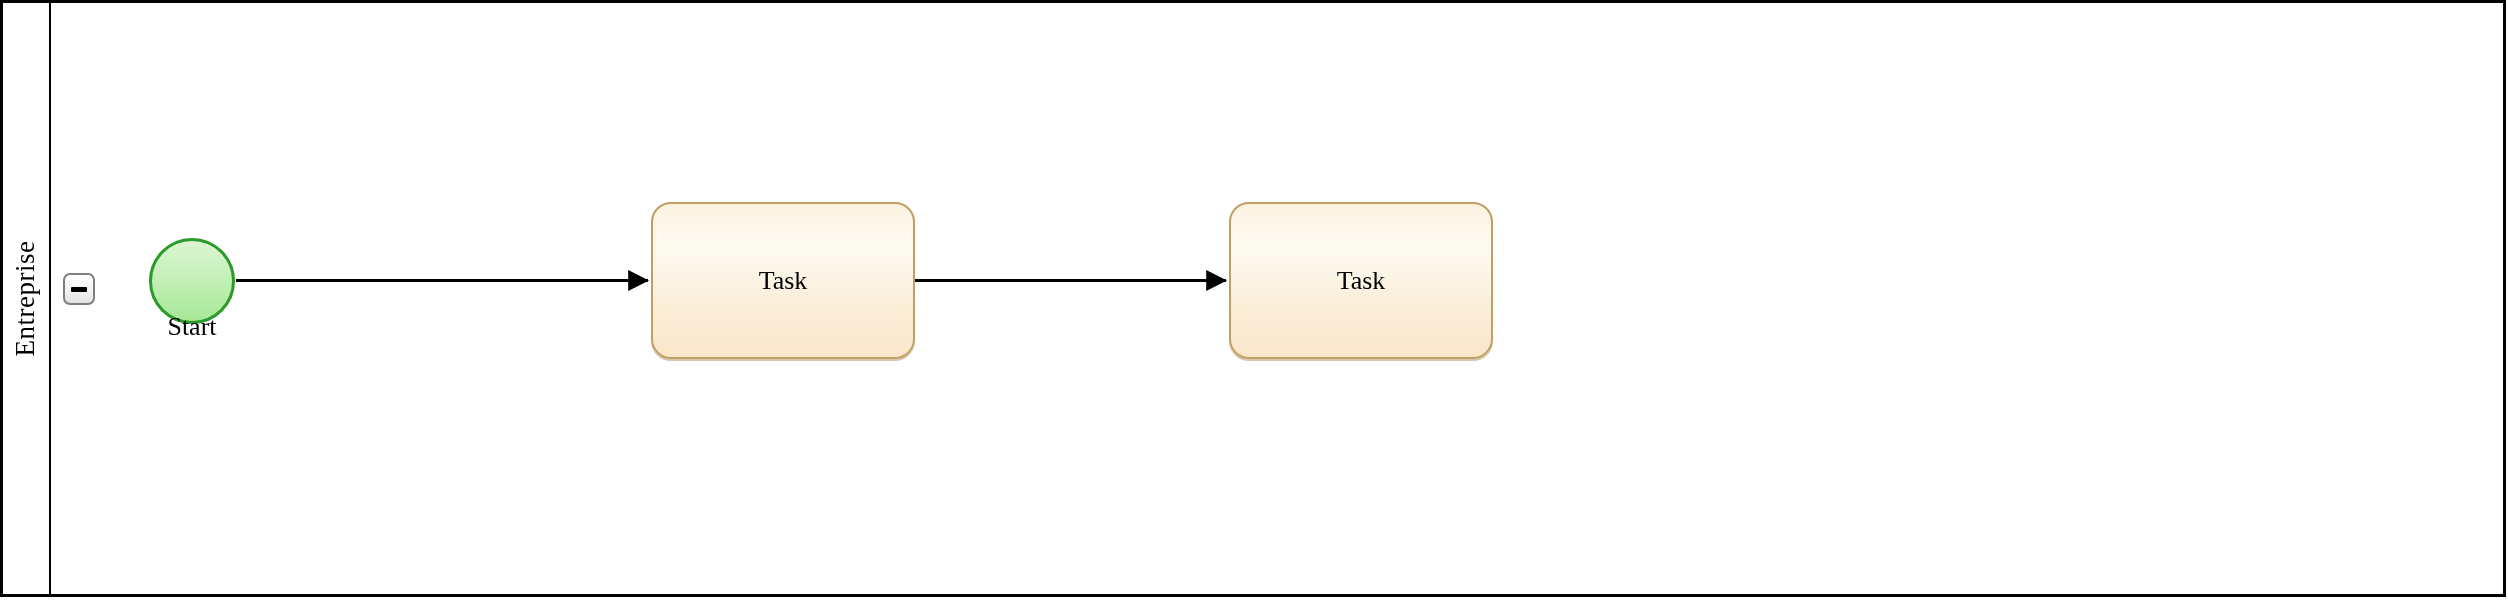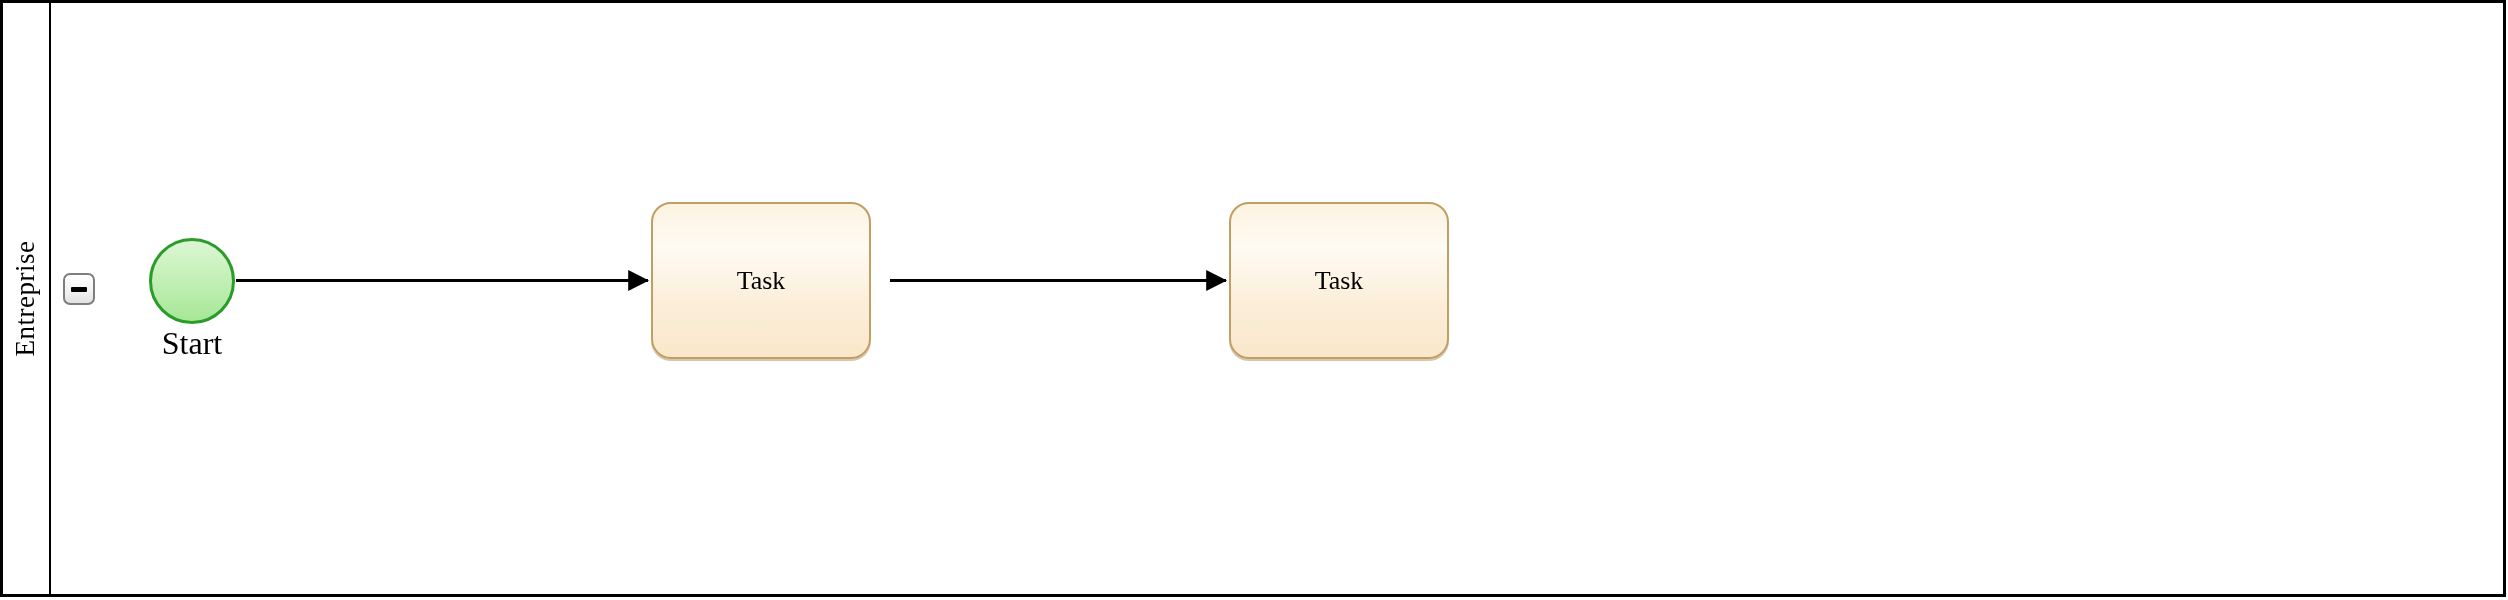--- a/index.html
+++ b/index.html
@@ -80,33 +80,33 @@
     width: 86px;
     height: 86px;
     box-sizing: border-box;
     border: 3px solid #2b9c2b;
     border-radius: 50%;
     background: linear-gradient(180deg, #dcf6d3 0%, #c5f0b8 45%, #a6e797 100%);
   }
   .start-label {
     position: absolute;
     left: 122px;
-    top: 330px;
+    top: 314px;
     width: 140px;
     text-align: center;
-    font-size: 32px;
+    font-size: 26px;
     line-height: 26px;
     color: #000000;
   }
 
   
   .task {
     position: absolute;
     top: 202px;
-    width: 220px;
+    width: 264px;
     height: 157px;
     box-sizing: border-box;
     border: 2px solid #c19e63;
     border-radius: 20px;
     background: linear-gradient(180deg, #fcf3e1 0%, #fefbf3 28%, #fbeed9 65%, #fae7cb 100%);
     box-shadow: 0 2px 0 rgba(166, 131, 76, 0.45);
     display: flex;
     align-items: center;
     justify-content: center;
   }

